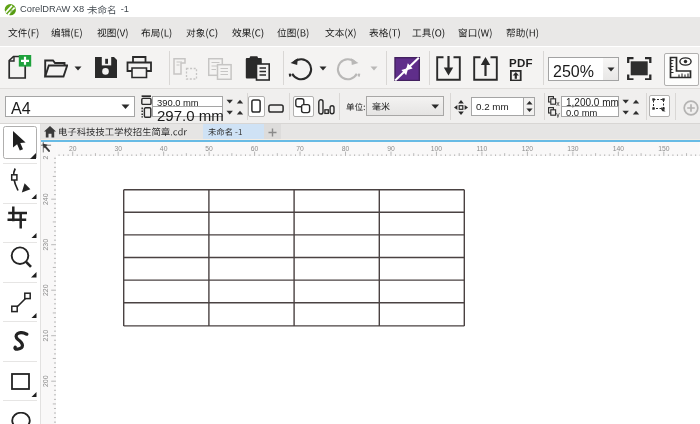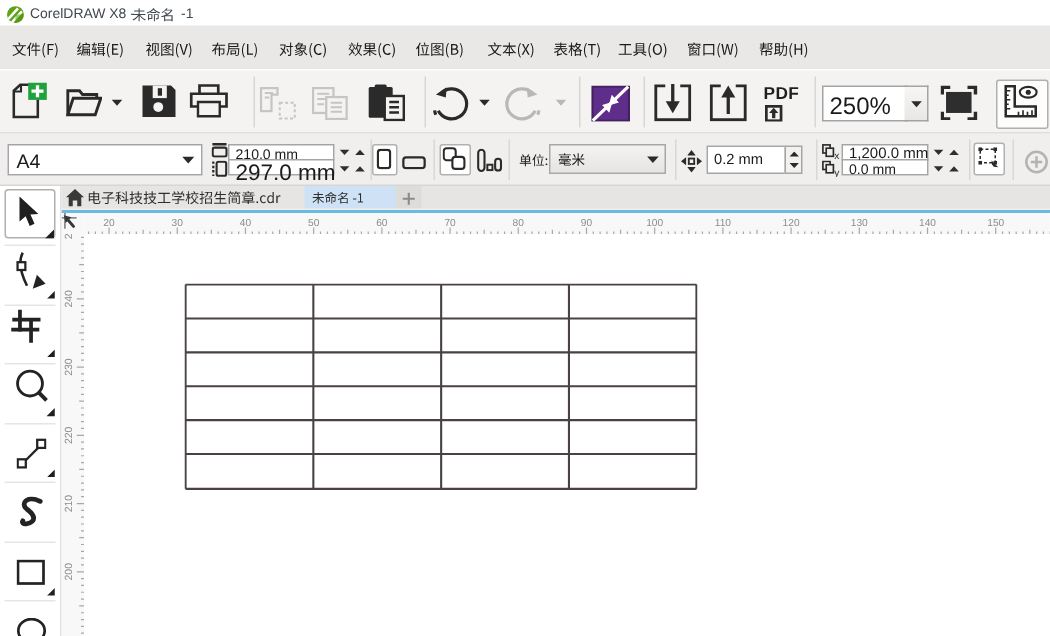--- a/index.html
+++ b/index.html
@@ -160,35 +160,35 @@
 </svg>
 <div class="abs" style="left:0;top:89px;width:700px;height:35px;background:#f0efee"></div>
 <div class="bar-sep" style="left:246.5px;top:93px;height:27px"></div>
 <div class="bar-sep" style="left:288.5px;top:93px;height:27px"></div>
 <div class="bar-sep" style="left:339px;top:93px;height:27px"></div>
 <div class="bar-sep" style="left:449.5px;top:93px;height:27px"></div>
 <div class="bar-sep" style="left:543.5px;top:93px;height:27px"></div>
 <div class="bar-sep" style="left:645.5px;top:93px;height:27px"></div>
 <div class="bar-sep" style="left:675.3px;top:93px;height:27px"></div>
 <div class="abs" style="left:5px;top:96px;width:130px;height:21px;background:#fff;border:1px solid #a5a5a5;box-sizing:border-box"></div>
-<div class="txt" style="left:11px;top:100px;font-size:13px">A4</div>
+<div class="txt" style="left:11px;top:100px;font-size:16px">A4</div>
 <svg class="abs" style="left:121px;top:104px" width="9" height="5.5" viewBox="0 0 9 5.5">
       <path d="M0.5,0.5 H8.5 L4.5,5 Z" fill="#2a2a2a"></path>
     </svg>
 <svg class="abs" style="left:141.3px;top:94.8px" width="11" height="10" viewBox="0 0 11 10">
 <path d="M0.6,1.2 H10" stroke="#2a2a2a" stroke-width="1.7"></path>
 <rect x="0.8" y="3.4" width="9.2" height="6" rx="1.2" fill="none" stroke="#2a2a2a" stroke-width="1.4"></rect>
 </svg>
 <svg class="abs" style="left:141.3px;top:106.8px" width="11" height="11" viewBox="0 0 11 11">
 <path d="M1.2,0.6 V10.4" stroke="#2a2a2a" stroke-width="1.5" stroke-dasharray="1.6,1.3"></path>
 <rect x="3.4" y="0.8" width="6.4" height="9.4" rx="1.2" fill="none" stroke="#2a2a2a" stroke-width="1.4"></rect>
 </svg>
 <div class="abs" style="left:151.5px;top:96px;width:71px;height:21px;background:#fff;border:1px solid #a5a5a5;box-sizing:border-box"></div>
 <div class="abs" style="left:151.5px;top:106.2px;width:71px;height:1px;background:#a5a5a5"></div>
-<div class="txt" style="left:157px;top:96.8px;font-size:9.4px">210.0 mm</div>
+<div class="txt" style="left:157px;top:96.8px;font-size:9.4px">390.0 mm</div>
 <div class="txt" style="left:157px;top:107.3px;font-size:15px">297.0 mm</div>
 <svg class="abs" style="left:226px;top:99.2px" width="22" height="5" viewBox="0 0 22 5">
       <path d="M0.5,0.8 H6.9 L3.7,4.4 Z" fill="#2f2f2f"></path>
       <path d="M10.8,4.4 H17.2 L14,0.8 Z" fill="#2f2f2f"></path>
     </svg>
 <svg class="abs" style="left:226px;top:109.8px" width="22" height="5" viewBox="0 0 22 5">
       <path d="M0.5,0.8 H6.9 L3.7,4.4 Z" fill="#2f2f2f"></path>
       <path d="M10.8,4.4 H17.2 L14,0.8 Z" fill="#2f2f2f"></path>
     </svg>
 <div class="abs" style="left:248px;top:95.7px;width:14.5px;height:19.2px;background:#fff;border:1px solid #b2b1b0;border-radius:2px"></div>

